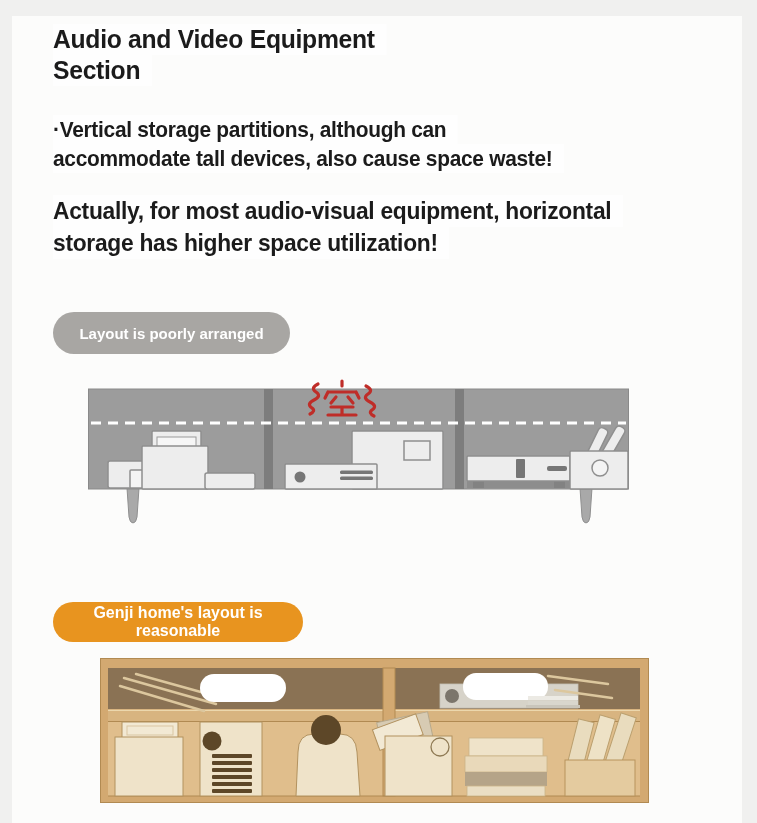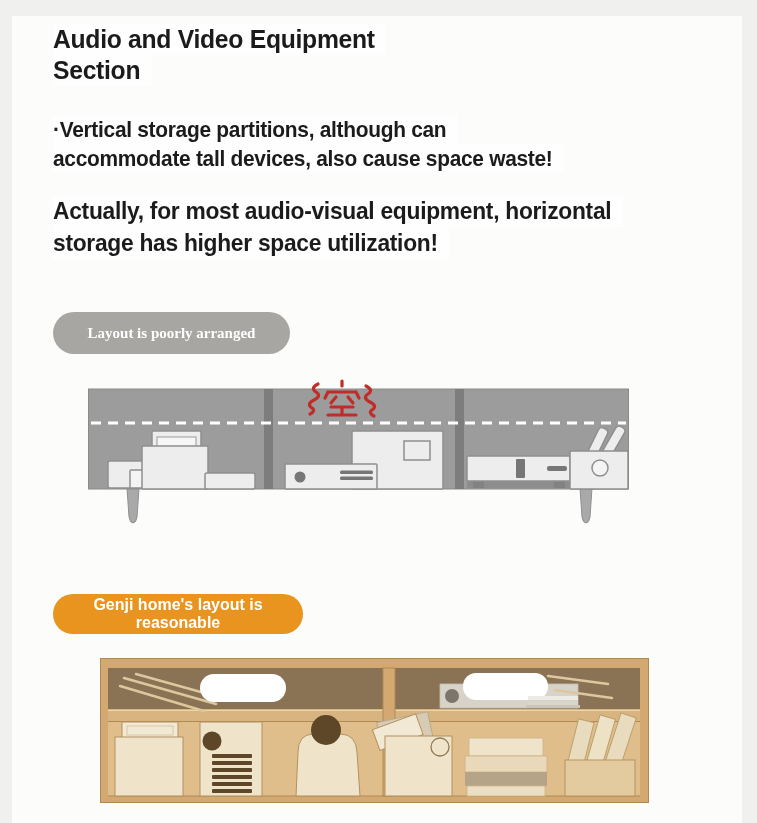--- a/index.html
+++ b/index.html
@@ -17,21 +17,21 @@
   .condensed{transform:scaleX(0.95);transform-origin:0 0;}
   .tline{display:table;background:var(--block-bg,#fefefe);padding:1px 12px 1px 0;white-space:nowrap;}
   .h1 .tline{font-size:26px;line-height:29px;font-weight:700;letter-spacing:-0.3px;}
   .p1 .tline{font-size:22px;line-height:27px;font-weight:700;letter-spacing:-0.3px;}
   .p2 .tline{font-size:24px;line-height:30px;font-weight:700;letter-spacing:-0.3px;}
   .pill{
     display:flex;align-items:center;justify-content:center;
     color:#fff;font-weight:700;border-radius:999px;text-align:center;
   }
   .pill-gray{background:var(--badge-gray,#a8a6a3);width:237px;height:42px;font-size:15px;}
-  .pill-orange{background:var(--badge-orange,#e8941f);width:250px;height:40px;font-size:16px;}
+  .pill-orange{background:var(--badge-orange,#e8941f);width:250px;height:40px;font-size:16px;margin-top:8px;}
   svg{display:block;}
   
   .cab-body{fill:var(--cab-gray,#9c9c9c);stroke:#8a8a8a;stroke-width:1;}
   .cab-div{fill:var(--cab-divider,#7d7d7d);}
   .dev{fill:var(--device-fill,#ededed);stroke:var(--device-stroke,#8f8f8f);stroke-width:1.5;}
   .dev-dark{fill:var(--device-dark,#767676);}
   .leg{fill:#a9a9a9;stroke:#8f8f8f;stroke-width:1;}
   .dash{stroke:#ffffff;stroke-width:3;stroke-dasharray:10 7;fill:none;}
   .red-stroke{stroke:var(--red,#bf2d28);stroke-width:3.2;fill:none;stroke-linecap:round;stroke-linejoin:round;}
   
@@ -61,21 +61,21 @@
   <div class="abs p1 condensed" style="left:41px;top:99px;">
     <div class="tline">·Vertical storage partitions, although can</div>
     <div class="tline">accommodate tall devices, also cause space waste!</div>
   </div>
 
   <div class="abs p2 condensed" style="left:41px;top:179px;">
     <div class="tline">Actually, for most audio-visual equipment, horizontal</div>
     <div class="tline">storage has higher space utilization!</div>
   </div>
 
-  <div class="abs pill pill-gray" style="left:41px;top:296px;font-family:Liberation Serif, serif;">
+  <div class="abs pill pill-gray" style="left:41px;top:296px;">
     <span>Layout is poorly arranged</span>
   </div>
 
   <svg class="abs" style="left:76px;top:360px;" width="545" height="150" viewBox="0 0 545 150" role="img" aria-label="TV cabinet with vertical partitions and wasted empty space">
 
     <g>
       <path class="leg" d="M39,112 L51,112 L49,141 Q48,147 45,147 Q42,147 41,141 Z"></path>
       <path class="leg" d="M492,112 L504,112 L502,141 Q501,147 498,147 Q495,147 494,141 Z"></path>
     </g>
 

